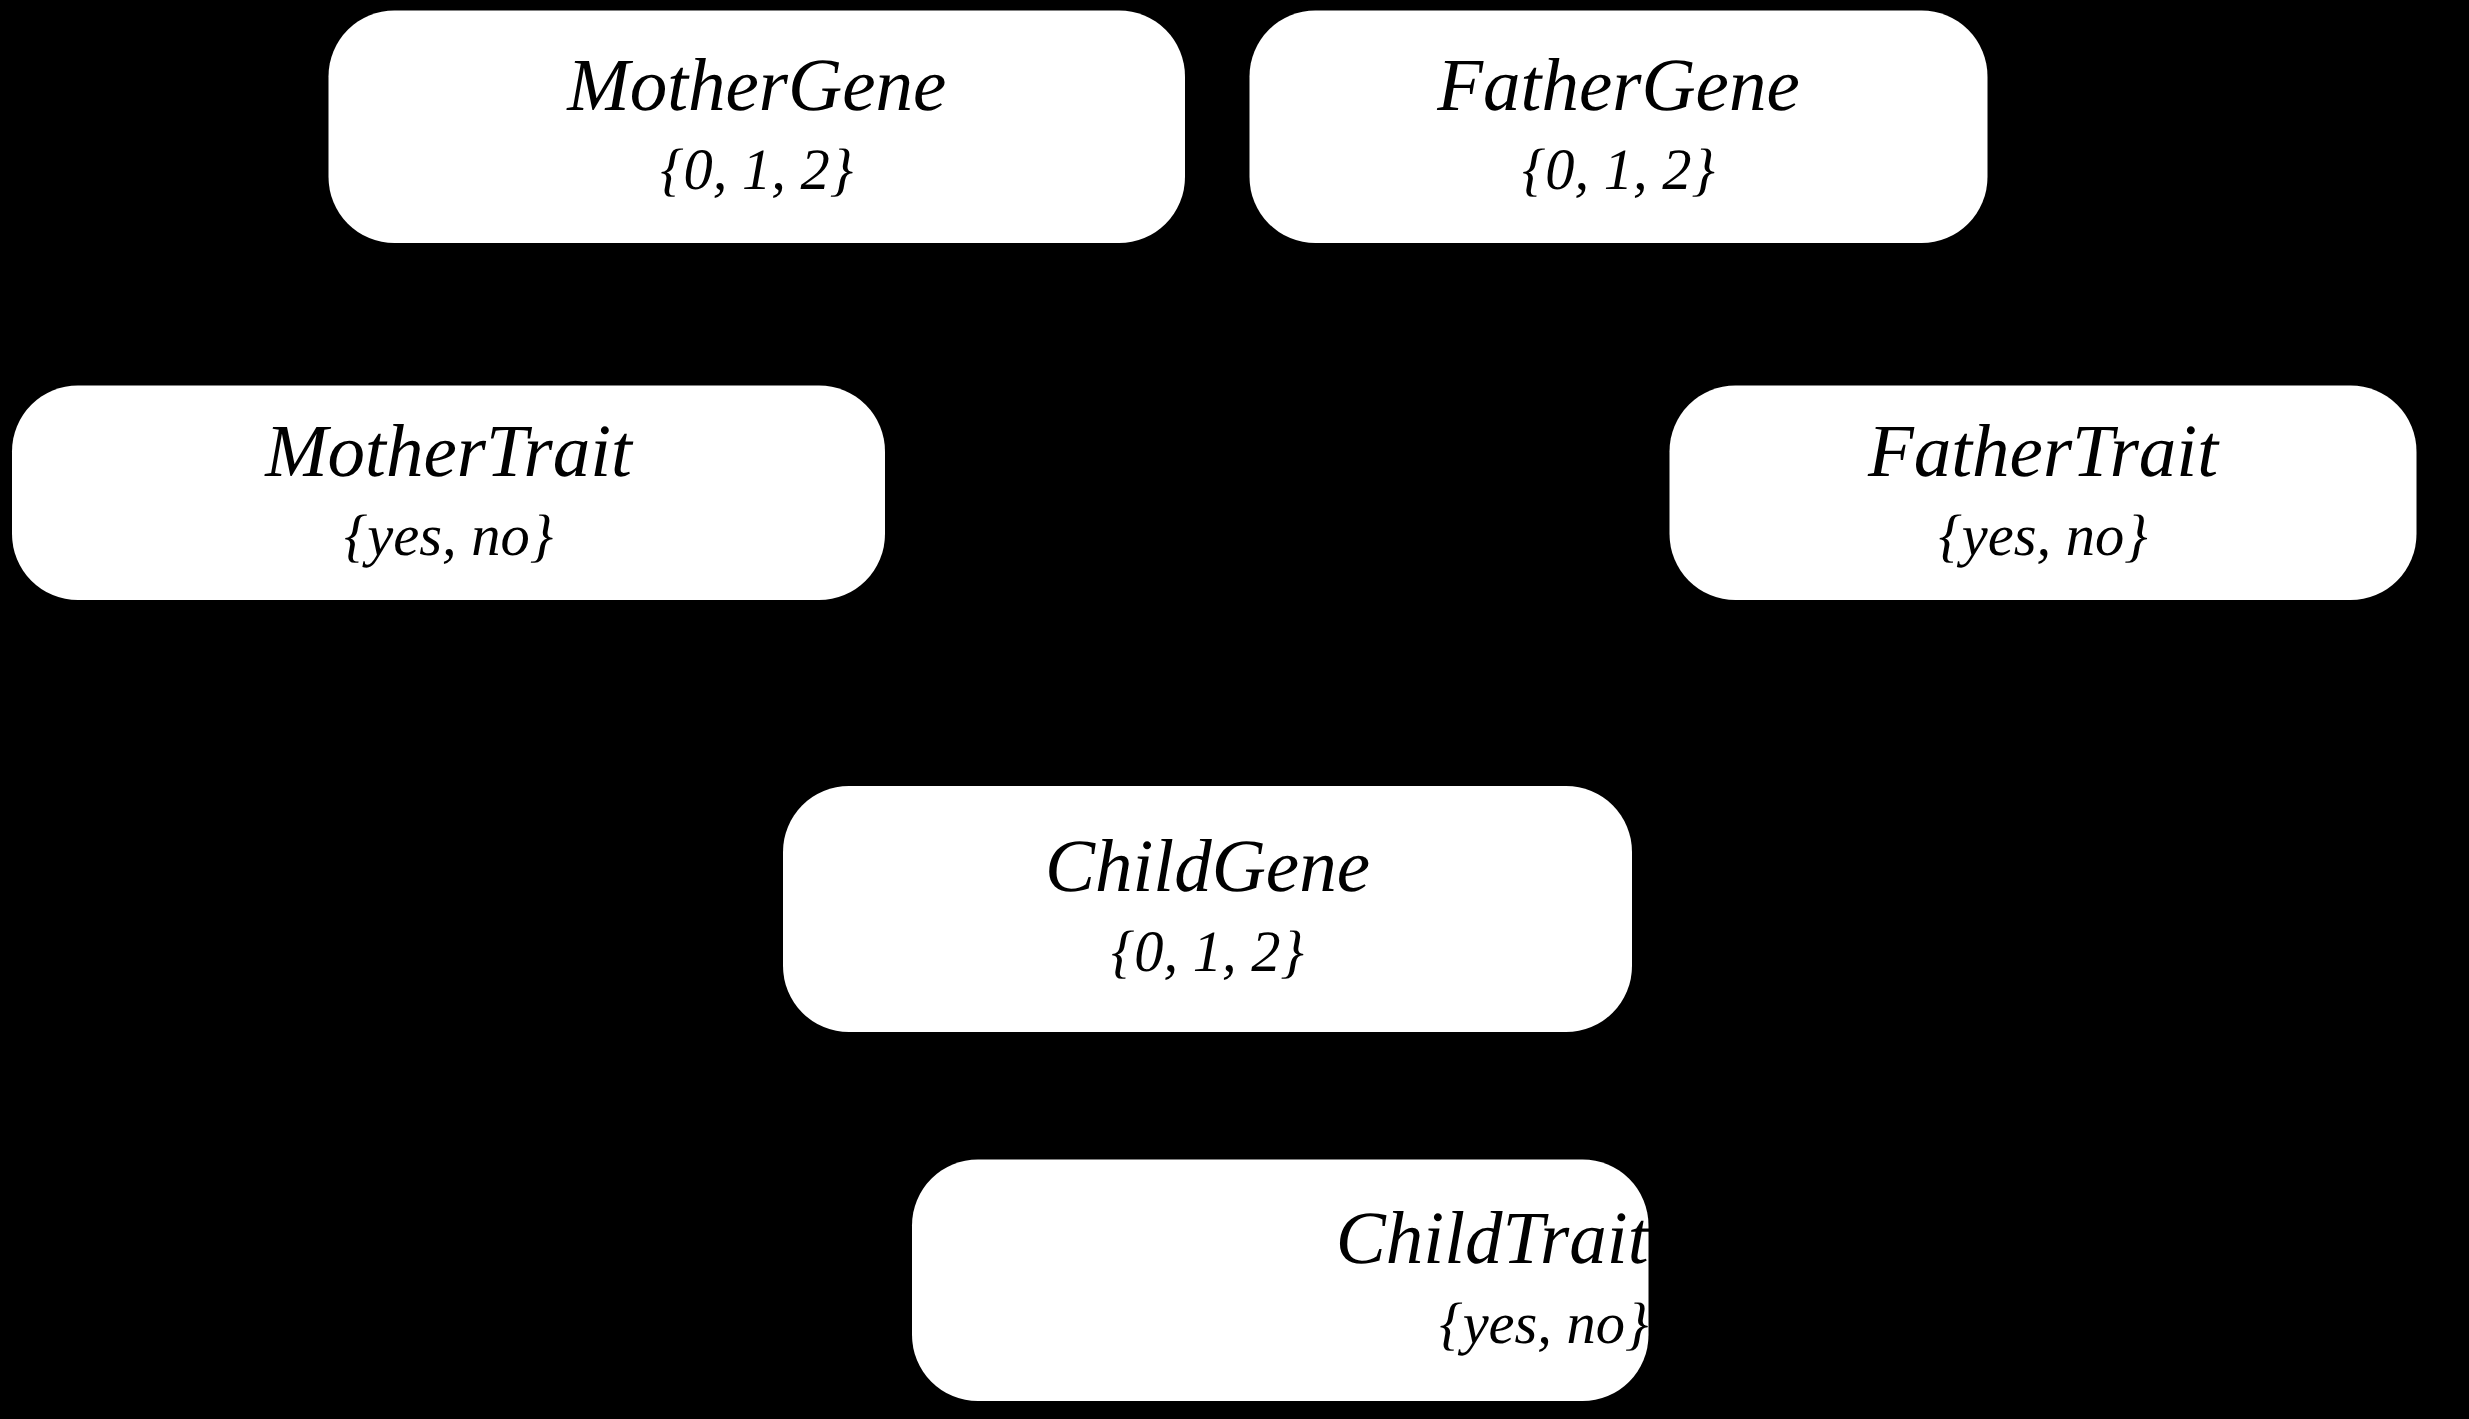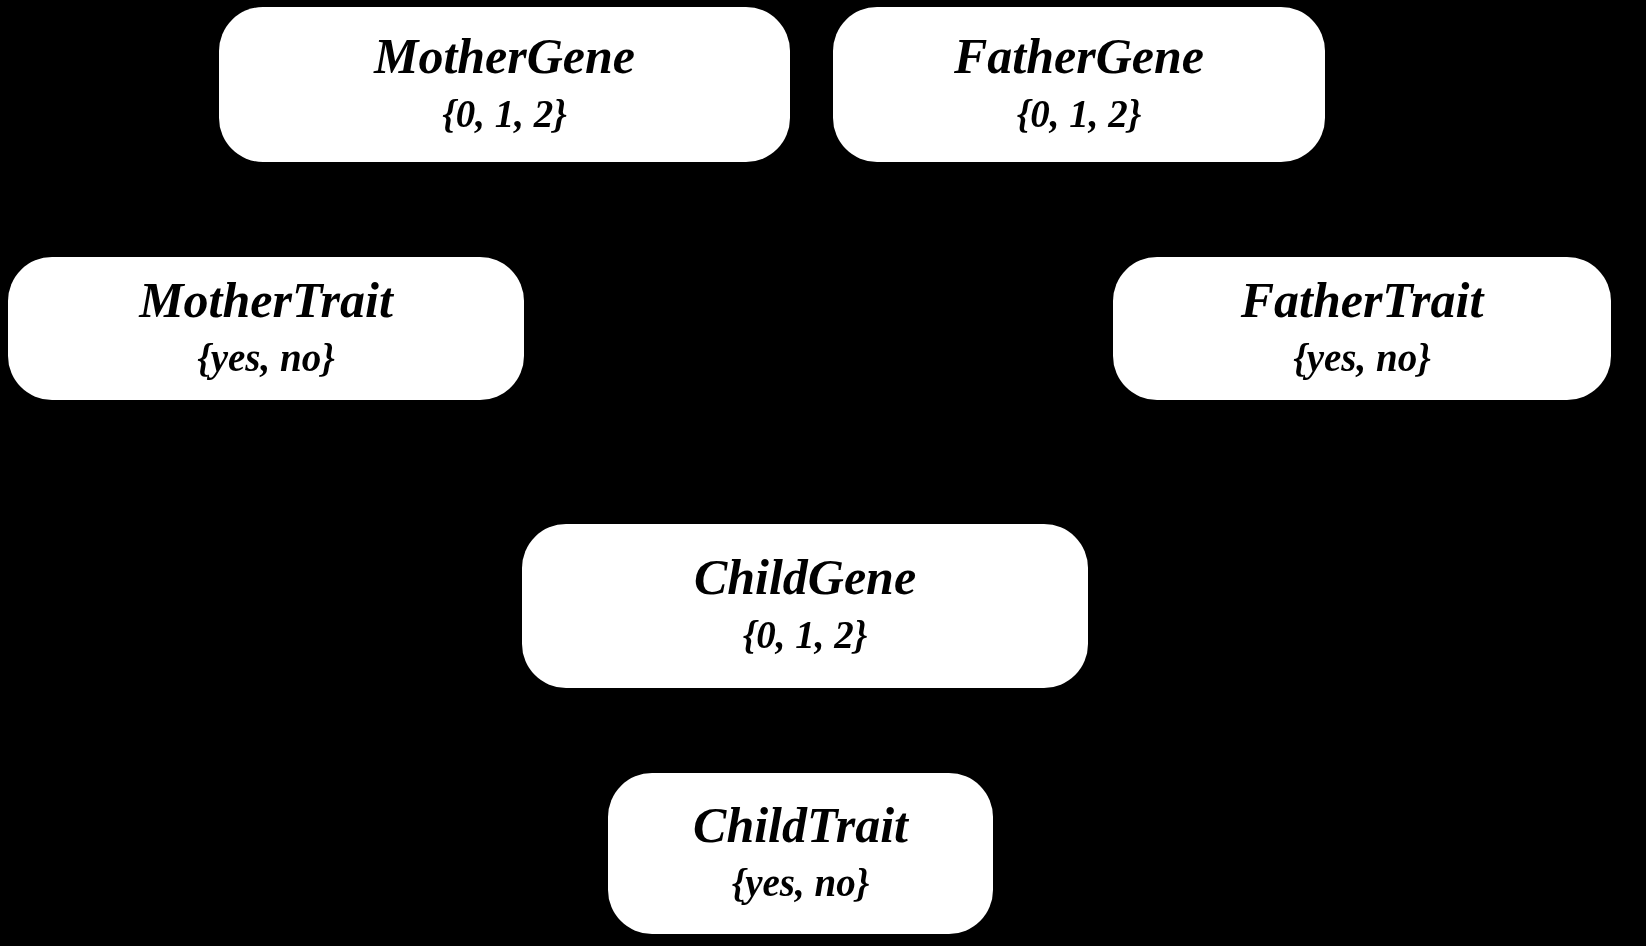--- a/index.html
+++ b/index.html
@@ -19,44 +19,43 @@
   .node {
     position: absolute;
     background: #ffffff;
     border-radius: 44px;
     display: flex;
     flex-direction: column;
     align-items: center;
     justify-content: center;
     box-sizing: border-box;
     color: #000000;
-    font-weight: bold;
   }
   .node-label {
     font-style: italic;
     font-size: 50px;
     line-height: 58px;
     white-space: nowrap;
     text-align: center;
     letter-spacing: 0px;
   }
   .node-domain {
     font-style: italic;
     font-size: 39px;
     line-height: 58px;
     white-space: nowrap;
     text-align: center;
   }
   
   #node-mother-gene  { left: 219px; top: 7px;   width: 571px; height: 155px; }
   #node-father-gene  { left: 833px; top: 7px;   width: 492px; height: 155px; }
-  #node-mother-trait { left: 8px;   top: 257px; width: 516px; height: 143px; }
+  #node-mother-trait { left: 8px;   top: 257px; width: 582px; height: 143px; }
   #node-father-trait { left: 1113px;top: 257px; width: 498px; height: 143px; }
   #node-child-gene   { left: 522px; top: 508px; width: 566px; height: 164px; margin-top: 16px; }
-  #node-child-trait  { left: 608px; top: 773px; width: 385px; height: 161px; }
+  #node-child-trait  { left: 608px; top: 773px; width: 491px; height: 161px; align-items: flex-end; }
 </style>
 </head>
 <body>
 
 <div id="canvas">
 
   <div class="node" id="node-mother-gene">
     <div class="node-label">MotherGene</div>
     <div class="node-domain">{0, 1, 2}</div>
   </div>

